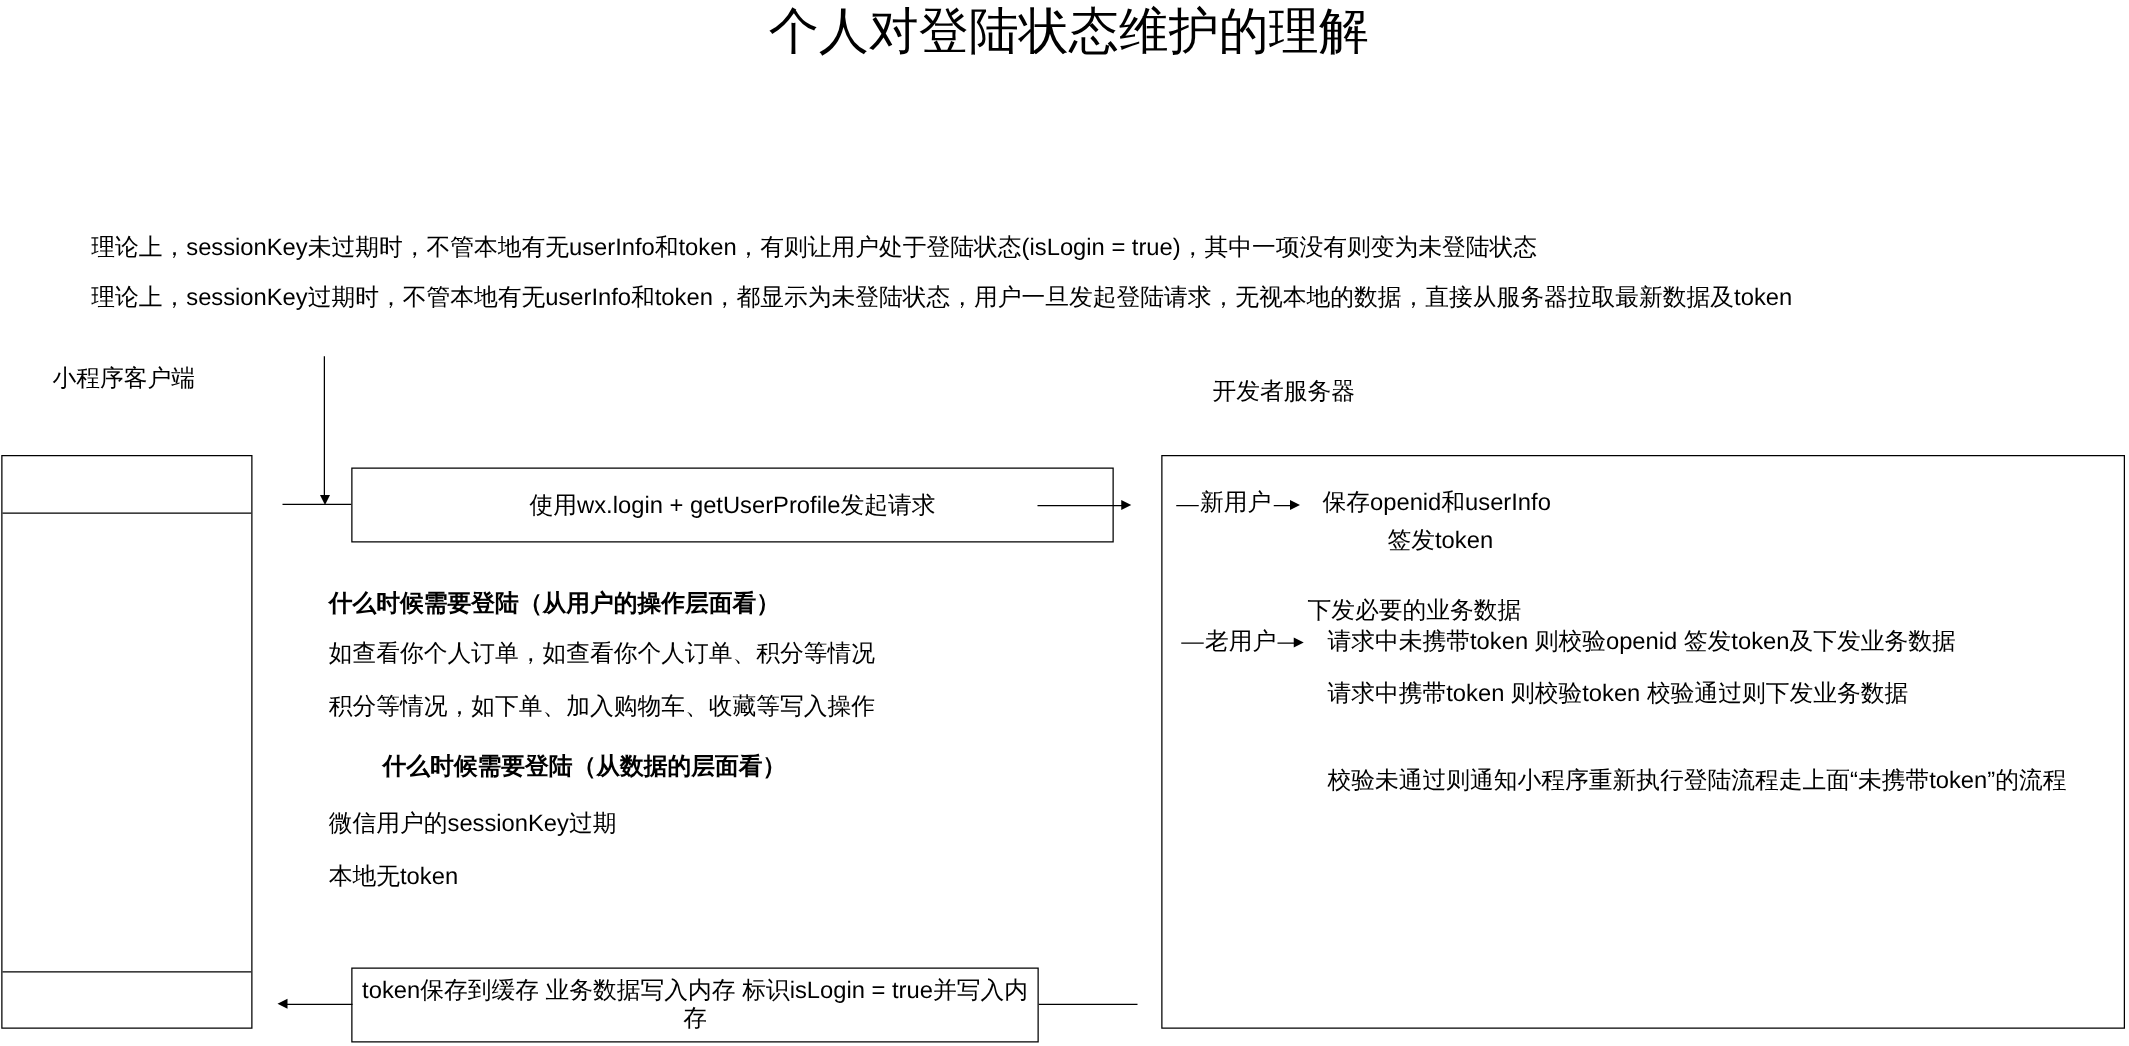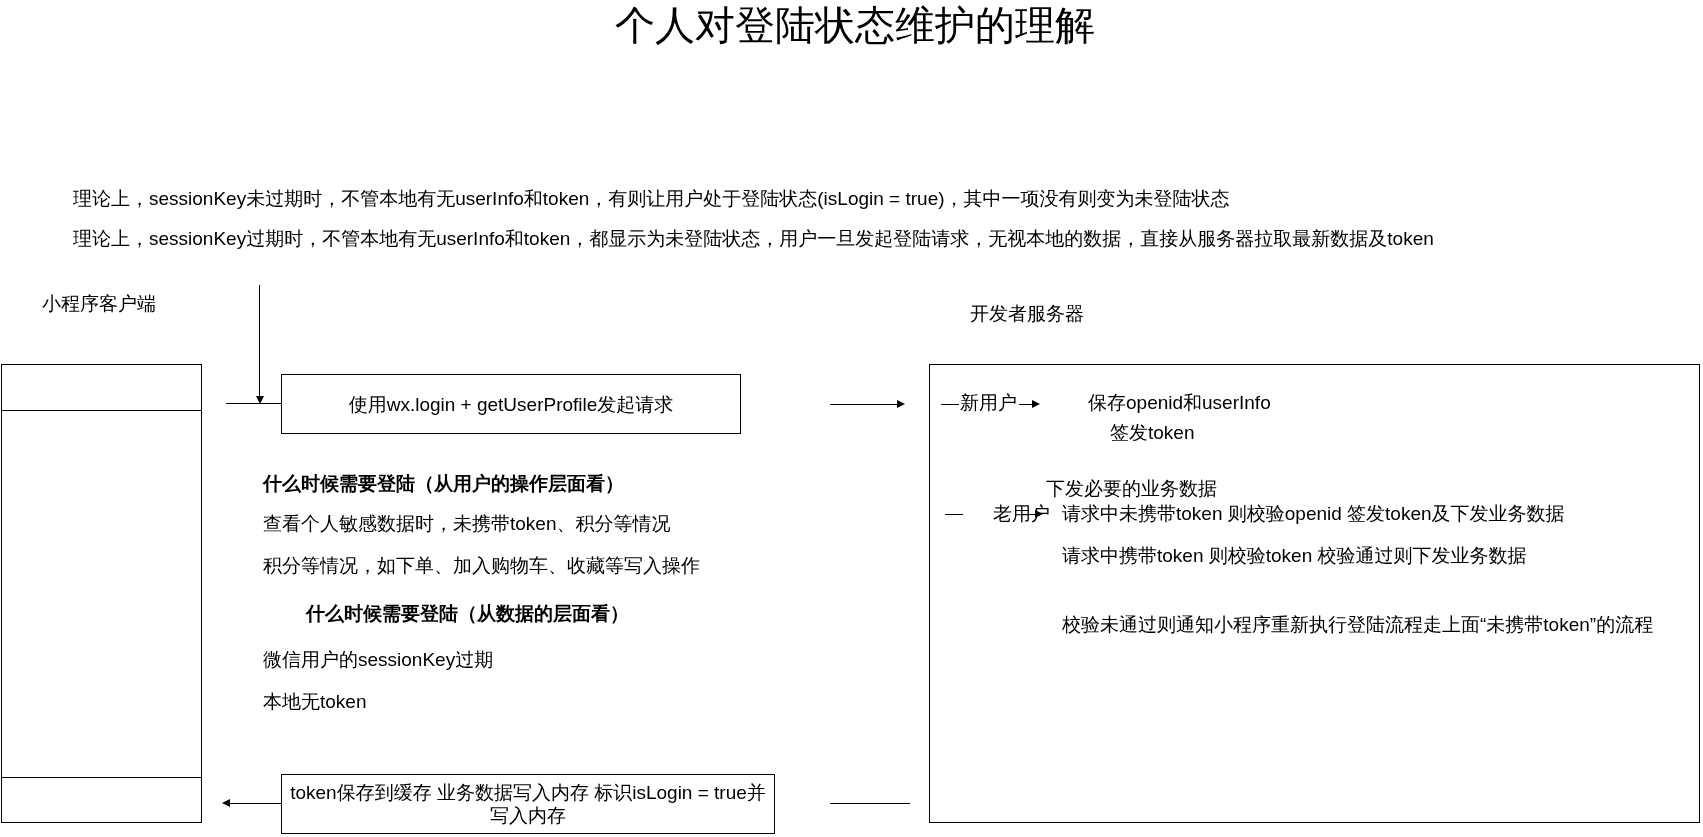--- a/index.html
+++ b/index.html
@@ -34,53 +34,53 @@
 <div class="box" style="left:1px; top:364px; width:201px; height:459px;">
   <div class="hline" style="left:0; width:199px; top:45px;"></div>
   <div class="hline" style="left:0; width:199px; top:412px;"></div>
 </div>
 
 <div class="vline" style="left:259px; top:285px; height:112px;"></div>
 <div class="arrow-d" style="left:256px; top:396px;"></div>
 
 <div class="hline" style="left:226px; top:403px; width:56px;"></div>
 
-<div class="box boxtext" style="left:281px; top:374px; width:460px; height:60px;">
+<div class="box boxtext" style="left:281px; top:374px; width:610px; height:60px;">
   <span>使用wx.login + getUserProfile发起请求</span>
 </div>
 
 <div class="hline" style="left:830px; top:404px; width:68px;"></div>
 <div class="arrow-r" style="left:897px; top:400px;"></div>
 
 <div class="abs label" style="left:970px; top:302px;">开发者服务器</div>
 
 <div class="box" style="left:929px; top:364px; width:771px; height:459px;"></div>
 
 <div class="hline" style="left:941px; top:404px; width:18px;"></div>
 <div class="abs txt" style="left:960px; top:391px;">新用户</div>
 <div class="hline" style="left:1019px; top:404px; width:14px;"></div>
 <div class="arrow-r" style="left:1032px; top:400px;"></div>
-<div class="abs txt" style="left:1088px; top:391px;text-align:center;">保存openid和userInfo</div>
+<div class="abs txt" style="left:1058px; top:391px;text-align:center;">保存openid和userInfo</div>
 <div class="abs txt" style="left:1110px; top:421px;">签发token</div>
 <div class="abs txt" style="left:1046px; top:451px;margin-top:26px;">下发必要的业务数据</div>
 
 <div class="hline" style="left:945px; top:514px; width:18px;"></div>
-<div class="abs txt" style="left:964px; top:502px;margin-left:29px;">老用户</div>
+<div class="abs txt" style="left:964px; top:502px;">老用户</div>
 <div class="hline" style="left:1022px; top:514px; width:14px;"></div>
 <div class="arrow-r" style="left:1035px; top:510px;"></div>
 <div class="abs txt" style="left:1062px; top:502px;">请求中未携带token 则校验openid  签发token及下发业务数据</div>
 <div class="abs txt" style="left:1062px; top:544px;">请求中携带token 则校验token 校验通过则下发业务数据</div>
 <div class="abs txt" style="left:1062px; top:569px;margin-top:44px;">校验未通过则通知小程序重新执行登陆流程走上面“未携带token”的流程</div>
 
 <div class="abs txt bold" style="left:263px; top:472px;">什么时候需要登陆（从用户的操作层面看）</div>
-<div class="abs txt" style="left:263px; top:512px;">查看个人敏感数据时，未携带token、积分等情况</div>
+<div class="abs txt" style="left:263px; top:512px;">如查看你个人订单，如查看你个人订单、积分等情况</div>
 <div class="abs txt" style="left:263px; top:554px;">积分等情况，如下单、加入购物车、收藏等写入操作</div>
 
 <div class="abs txt bold" style="left:263px; top:602px;margin-left:43px;">什么时候需要登陆（从数据的层面看）</div>
 <div class="abs txt" style="left:263px; top:648px;">微信用户的sessionKey过期</div>
 <div class="abs txt" style="left:263px; top:690px;">本地无token</div>
 
 <div class="hline" style="left:830px; top:803px; width:80px;"></div>
-<div class="box boxtext" style="left:281px; top:774px; width:494px; height:60px; padding:0 4px;">
+<div class="box boxtext" style="left:281px; top:774px; width:550px; height:60px; padding:0 4px;">
   <span style="white-space: normal;">token保存到缓存   业务数据写入内存  标识isLogin = true并写入内存</span>
 </div>
 <div class="hline" style="left:229px; top:803px; width:53px;"></div>
 <div class="arrow-l" style="left:222px; top:799px;"></div>
 
 </body></html>

